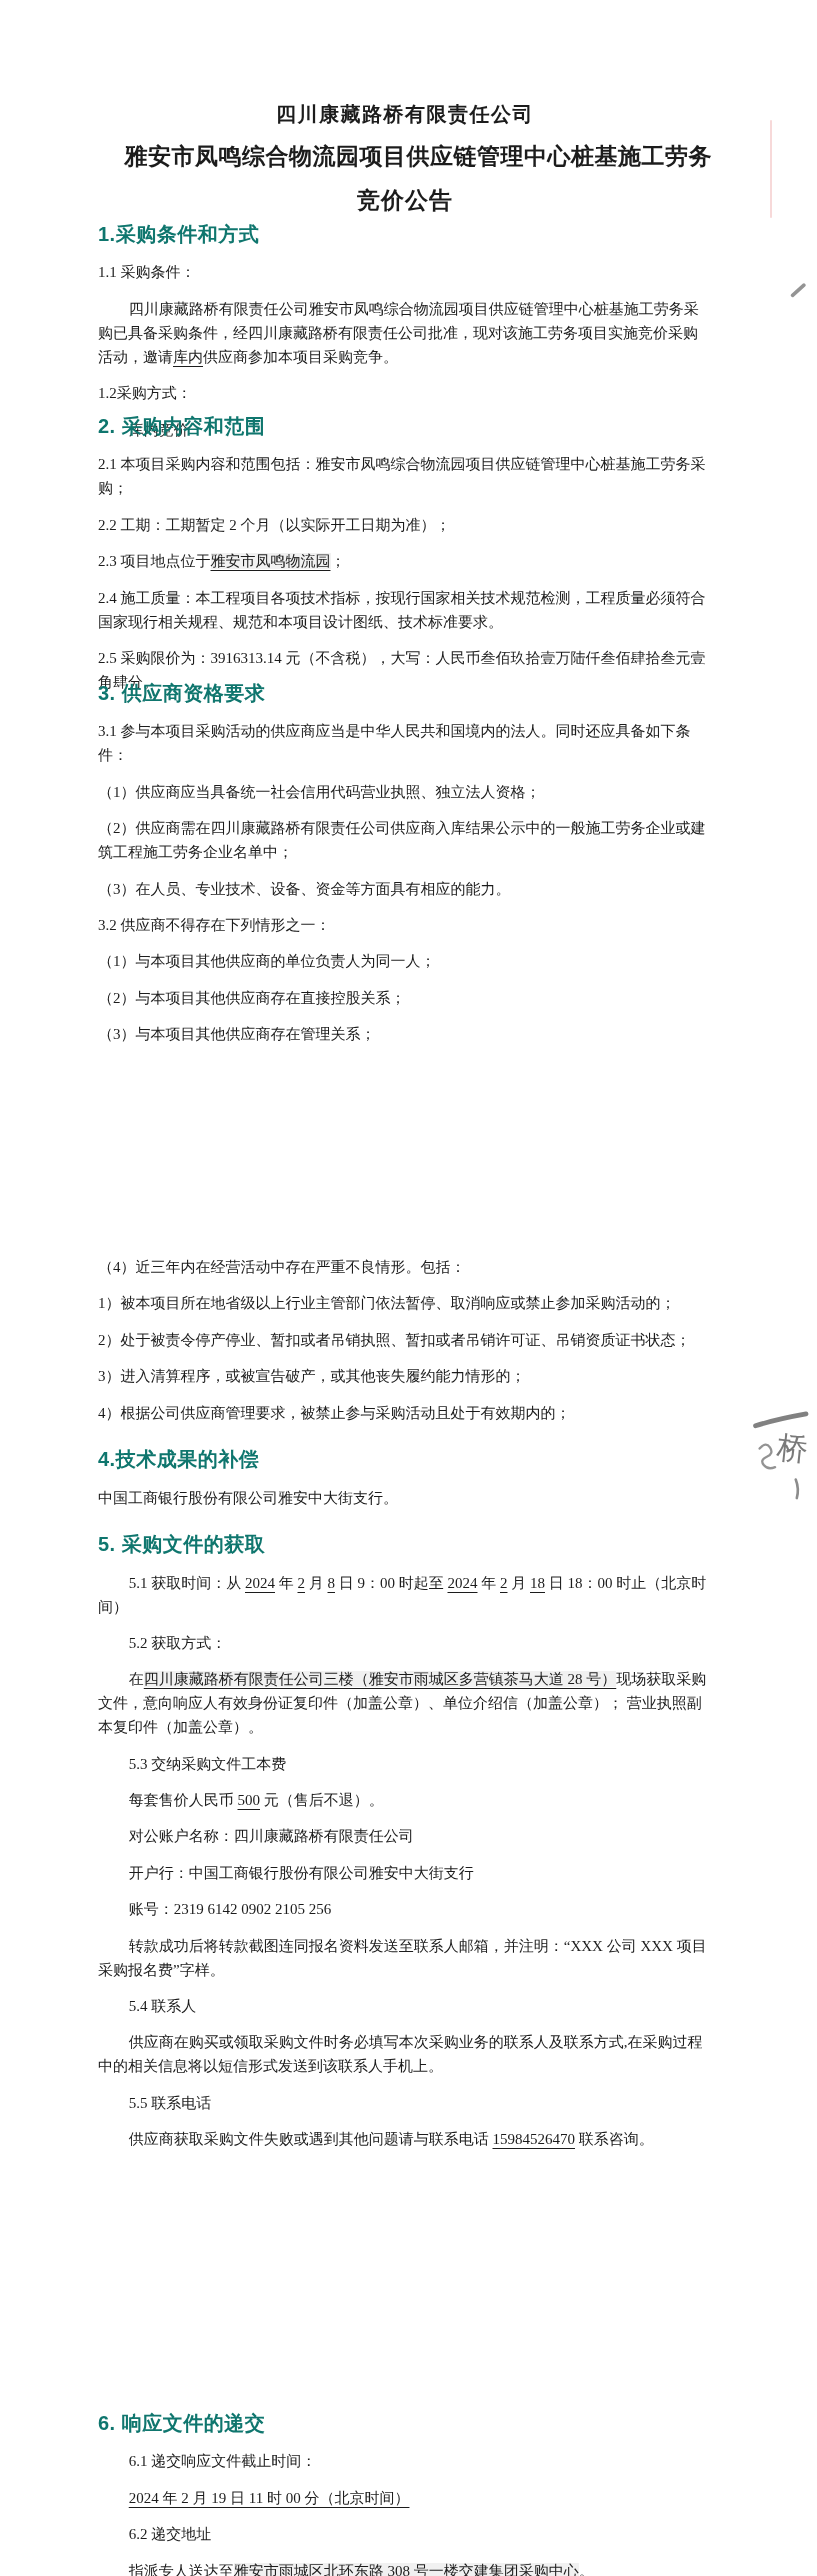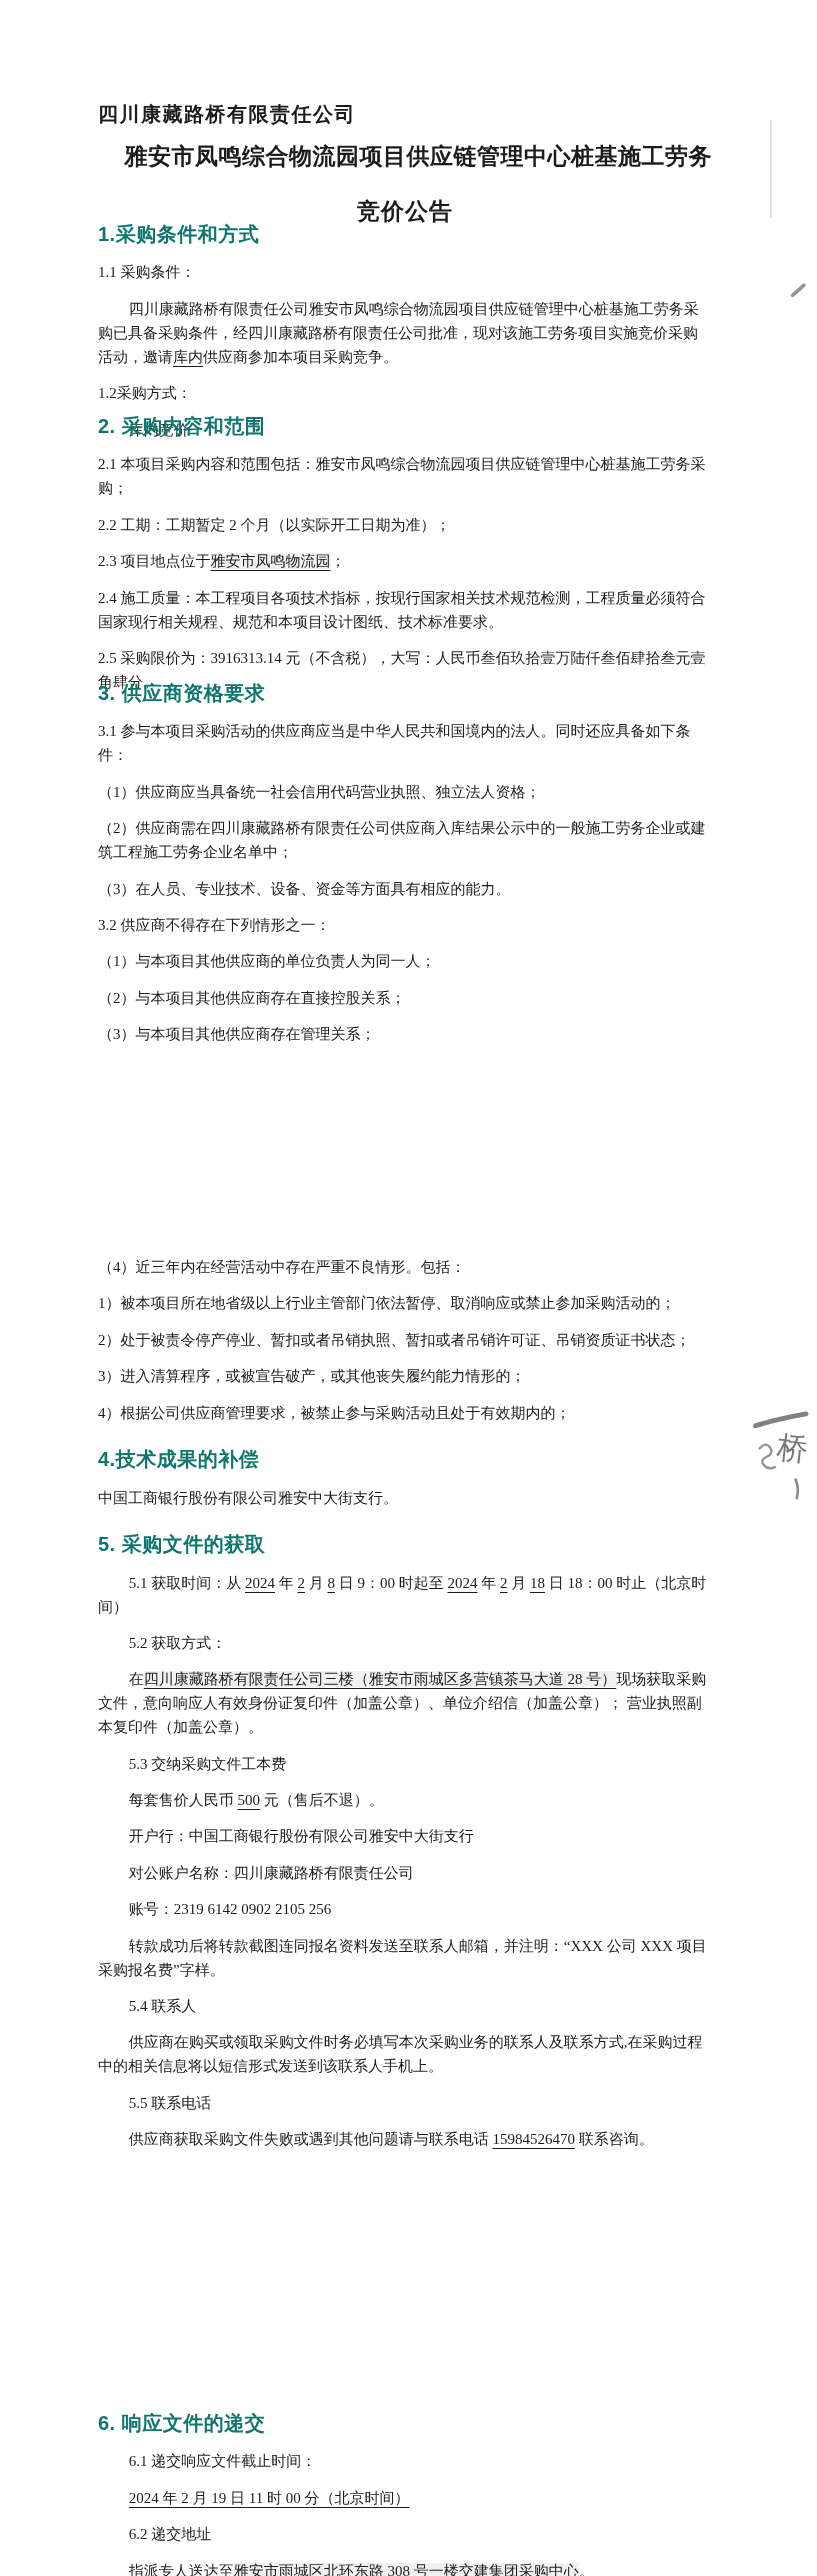--- a/index.html
+++ b/index.html
@@ -1,23 +1,23 @@
 <!DOCTYPE html>
 <html style="font-size:8.2px"><head>
 <meta charset="utf-8">
 <style>
   html,body{margin:0;padding:0;background:#e8e8e8;}
   .page{
     position:relative;width:818px;height:3468px;background:#ffffff;
     font-family:"Liberation Serif",serif;color:#1c1c1c;overflow:hidden;
   }
   .doc{position:absolute;left:98px;width:614px;}
-  .t1{font-family:"Liberation Sans",sans-serif;font-weight:700;font-size:20px;text-align:left;letter-spacing:1.5px;}
+  .t1{font-family:"Liberation Sans",sans-serif;font-weight:700;font-size:20px;text-align:center;letter-spacing:1.5px;}
   .t2{font-family:"Liberation Sans",sans-serif;font-weight:700;font-size:23px;line-height:34px;text-align:right;margin-top:11.3px;letter-spacing:0.5px;}
-  .t3{font-family:"Liberation Sans",sans-serif;font-weight:700;font-size:23px;text-align:center;margin-top:23px;letter-spacing:1px;}
+  .t3{font-family:"Liberation Sans",sans-serif;font-weight:700;font-size:23px;text-align:center;margin-top:12px;letter-spacing:1px;}
   h2.sec{font-family:"Liberation Sans",sans-serif;font-weight:700;font-size:20px;margin:21.6px 0 3.1px 0;letter-spacing:0.5px;color:#0f766e;}
   .doc > h2.sec:first-child{margin-top:0;}
   p{font-size:15px;line-height:24px;margin:12.4px 0 0 0;}
   .ind{text-indent:2.05em;}
   .u{text-decoration:underline;text-decoration-thickness:1px;text-underline-offset:3.6px;}
   .hl{background:#f1f1f1;}
   .scribble{position:absolute;left:742px;top:1401px;width:76px;height:111px;}
   .tinymark{position:absolute;left:790px;top:282px;width:17.5px;height:17.5px;}
   .pink-streak{position:absolute;left:770px;top:120px;width:2.1px;height:98px;background:rgba(228,120,118,.28);border-radius:1px;}
 </style>
@@ -70,22 +70,22 @@
 
     <h2 class="sec">4.技术成果的补偿</h2>
     <p>中国工商银行股份有限公司雅安中大街支行。</p>
 
     <h2 class="sec">5. 采购文件的获取</h2>
     <p class="ind"><span>5.1 获取时间：从 </span><span class="u">2024</span><span> 年 </span><span class="u">2</span><span> 月 </span><span class="u">8</span><span> 日 9：00 时起至 </span><span class="u">2024</span><span> 年 </span><span class="u">2</span><span> 月 </span><span class="u">18</span><span> 日 18：00 时止（北京时间）</span></p>
     <p class="ind">5.2 获取方式：</p>
     <p class="ind"><span>在</span><span class="u hl">四川康藏路桥有限责任公司三楼（雅安市雨城区多营镇茶马大道 28 号）</span><span>现场获取采购文件，意向响应人有效身份证复印件（加盖公章）、单位介绍信（加盖公章）； 营业执照副本复印件（加盖公章）。</span></p>
     <p class="ind">5.3 交纳采购文件工本费</p>
     <p class="ind"><span>每套售价人民币 </span><span class="u">500</span><span> 元（售后不退）。</span></p>
+    <p class="ind">对公账户名称：四川康藏路桥有限责任公司</p>
     <p class="ind">开户行：中国工商银行股份有限公司雅安中大街支行</p>
-    <p class="ind">对公账户名称：四川康藏路桥有限责任公司</p>
     <p class="ind">账号：2319 6142 0902 2105 256</p>
     <p class="ind">转款成功后将转款截图连同报名资料发送至联系人邮箱，并注明：“XXX 公司 XXX 项目采购报名费”字样。</p>
     <p class="ind">5.4 联系人</p>
     <p class="ind">供应商在购买或领取采购文件时务必填写本次采购业务的联系人及联系方式,在采购过程中的相关信息将以短信形式发送到该联系人手机上。</p>
     <p class="ind">5.5 联系电话</p>
     <p class="ind"><span>供应商获取采购文件失败或遇到其他问题请与联系电话 </span><span class="u">15984526470</span><span> 联系咨询。</span></p>
   </div>
 
   <div class="doc" style="top:2410px">
     <h2 class="sec">6. 响应文件的递交</h2>

